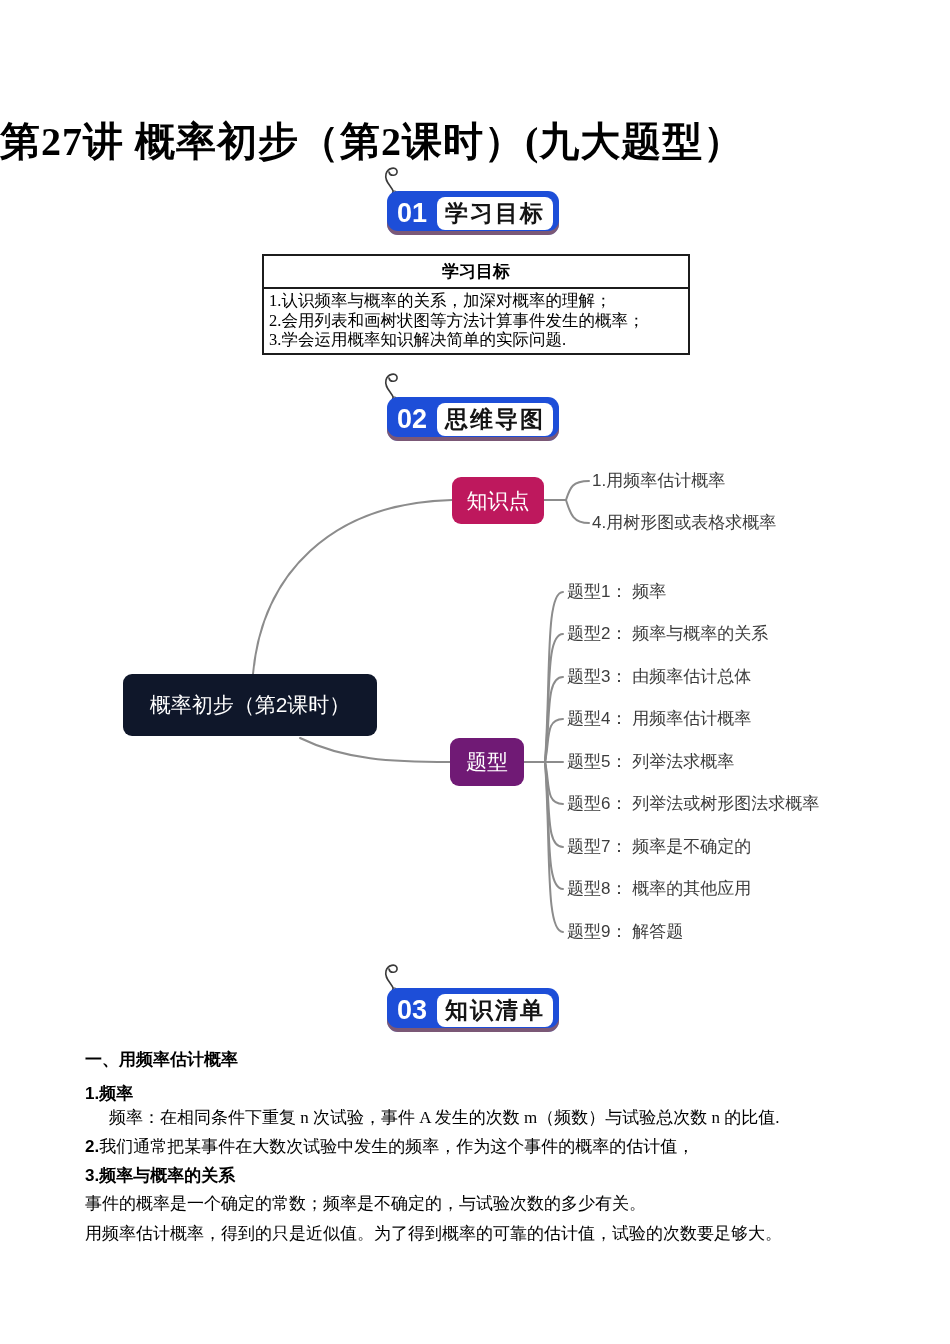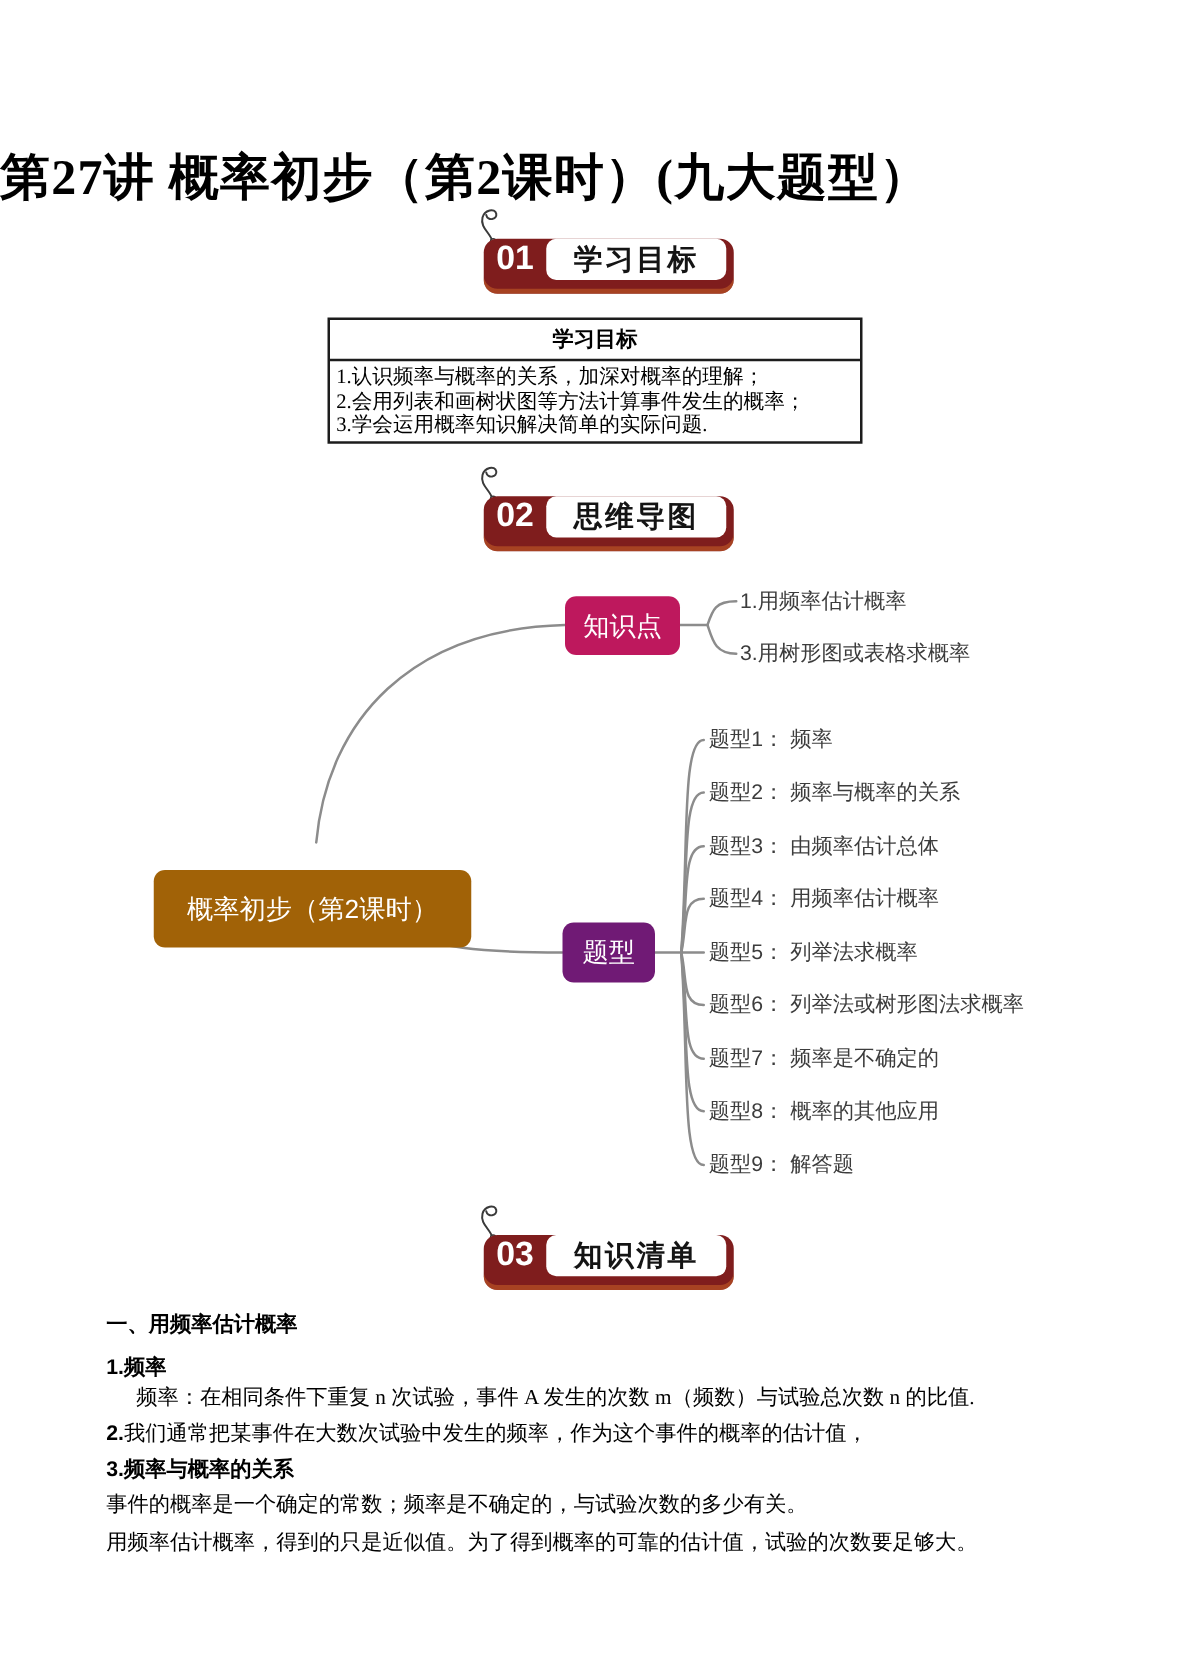--- a/index.html
+++ b/index.html
@@ -9,22 +9,22 @@
   }
   
   .page-title{
     position:absolute;top:114px;left:0;width:772px;text-align:left;
     font-family:"Liberation Serif","DejaVu Serif",serif;
     font-weight:bold;font-size:40px;letter-spacing:1px;
   }
   
   .badge{position:absolute;left:387px;width:172px;height:44px;}
   .badge-body{
-    position:absolute;left:0;top:0;width:200px;height:44px;background:#7f1d1d;
-    border-radius:11px;display:flex;align-items:flex-start;
+    position:absolute;left:0;top:0;width:172px;height:44px;background:#1d4ed8;
+    border-radius:11px;display:flex;align-items:center;
     box-shadow:inset 0 -4px 0 rgba(201,97,38,.55);
   }
   .badge-num{
     width:50px;text-align:center;color:#ffffff;font-weight:bold;font-size:27px;
     font-family:"Liberation Sans",sans-serif;
   }
   .badge-label-panel{
     flex:1;height:33px;margin-right:6px;background:#ffffff;border-radius:8px;
     display:flex;align-items:center;justify-content:center;
   }
@@ -40,21 +40,21 @@
     font-size:17px;padding:4px 0;
   }
   .obj-items{padding:2px 5px 3px 5px;font-size:16.5px;line-height:19.5px;}
   
   .mindmap{position:absolute;left:0;top:455px;width:950px;height:510px;}
   .mm-svg{position:absolute;left:0;top:0;}
   .mm-node{
     position:absolute;border-radius:9px;color:#fff;display:flex;
     align-items:center;justify-content:center;font-size:21px;
   }
-  .mm-root{left:123px;top:219px;width:254px;height:62px;background:#a16207;margin-top:22px;}
+  .mm-root{left:123px;top:219px;width:254px;height:62px;background:#0f172a;}
   .mm-kp{left:452px;top:22px;width:92px;height:47px;background:#be185d;}
   .mm-tx{left:450px;top:283px;width:74px;height:48px;background:#701a75;}
   .mm-item{
     position:absolute;font-size:17px;color:#3c3c3c;line-height:20px;white-space:nowrap;
   }
   .kp-i{left:592px;}
   .tx-i{left:567px;}
   
   .knowledge{
     position:absolute;left:85px;top:1049px;width:800px;font-size:17px;line-height:22px;
@@ -133,21 +133,21 @@
       <path d="M545 307 C551 371 545 434 563 434"></path>
       <path d="M545 307 C551 392 545 477 563 477"></path>
     </g>
   </svg>
 
   <div class="mm-node mm-root">概率初步（第2课时）</div>
   <div class="mm-node mm-kp">知识点</div>
   <div class="mm-node mm-tx">题型</div>
 
   <div class="mm-item kp-i" style="top:16px;">1.用频率估计概率</div>
-  <div class="mm-item kp-i" style="top:58px;">3.用树形图或表格求概率</div>
+  <div class="mm-item kp-i" style="top:58px;">4.用树形图或表格求概率</div>
 
   <div class="mm-item tx-i" style="top:127px;">题型1： 频率</div>
   <div class="mm-item tx-i" style="top:169px;">题型2： 频率与概率的关系</div>
   <div class="mm-item tx-i" style="top:212px;">题型3： 由频率估计总体</div>
   <div class="mm-item tx-i" style="top:254px;">题型4： 用频率估计概率</div>
   <div class="mm-item tx-i" style="top:297px;">题型5： 列举法求概率</div>
   <div class="mm-item tx-i" style="top:339px;">题型6： 列举法或树形图法求概率</div>
   <div class="mm-item tx-i" style="top:382px;">题型7： 频率是不确定的</div>
   <div class="mm-item tx-i" style="top:424px;">题型8： 概率的其他应用</div>
   <div class="mm-item tx-i" style="top:467px;">题型9： 解答题</div>

